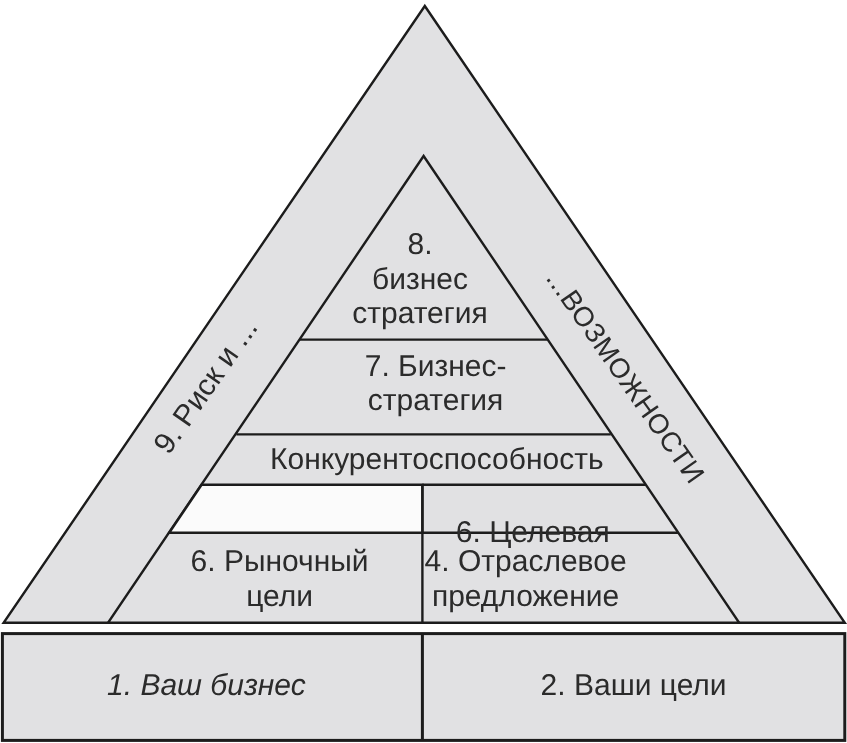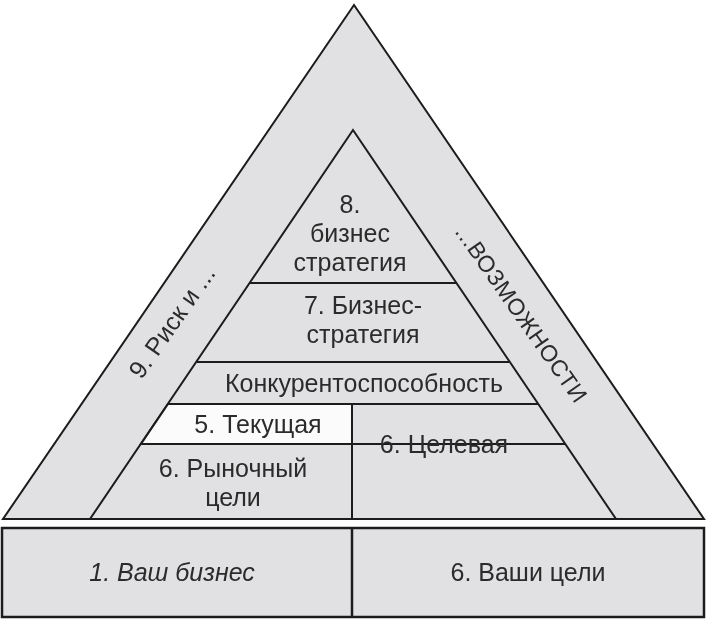--- a/index.html
+++ b/index.html
@@ -74,27 +74,30 @@
     <div>стратегия</div>
   </div>
 
   <div class="lbl lbl-l7">
     <div>7. Бизнес-</div>
     <div>стратегия</div>
   </div>
 
   <div class="lbl lbl-comp">Конкурентоспособность</div>
 
-  <div class="lbl lbl-l5">5. Текущая</div>
   <div class="lbl lbl-l6">6. Целевая</div>
 
   <div class="lbl lbl-l3">
     <div>6. Рыночный</div>
     <div>цели</div>
   </div>
+  <div class="lbl lbl-l4">
+    <div>4. Отраслевое</div>
+    <div>предложение</div>
+  </div>
 
   <div class="lbl lbl-band-left">9. Риск и ...</div>
   <div class="lbl lbl-band-right">...ВОЗМОЖНОСТИ</div>
 
   <div class="lbl lbl-b1">1. Ваш бизнес</div>
-  <div class="lbl lbl-b2">6. Ваши цели</div>
+  <div class="lbl lbl-b2">2. Ваши цели</div>
 
 </div>
 
 </body></html>

